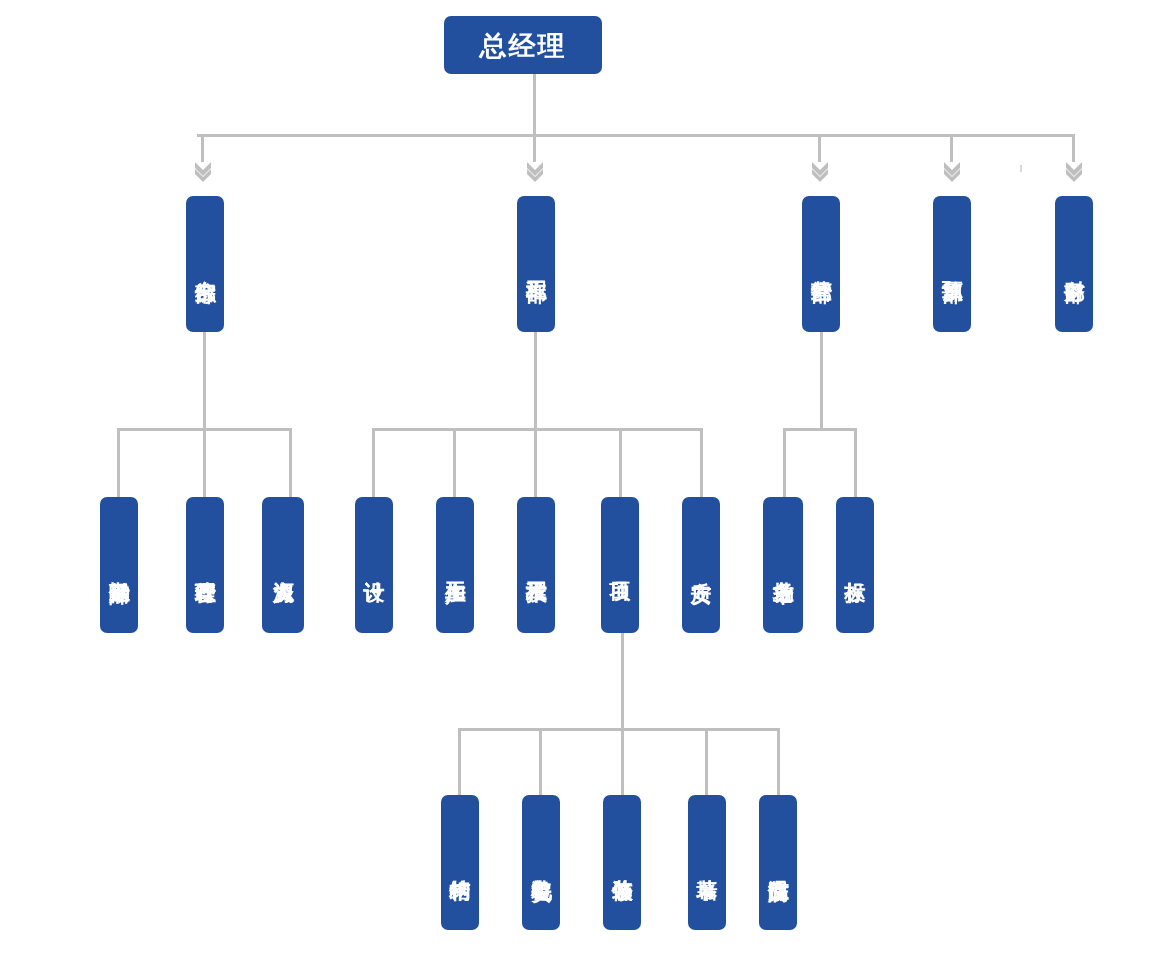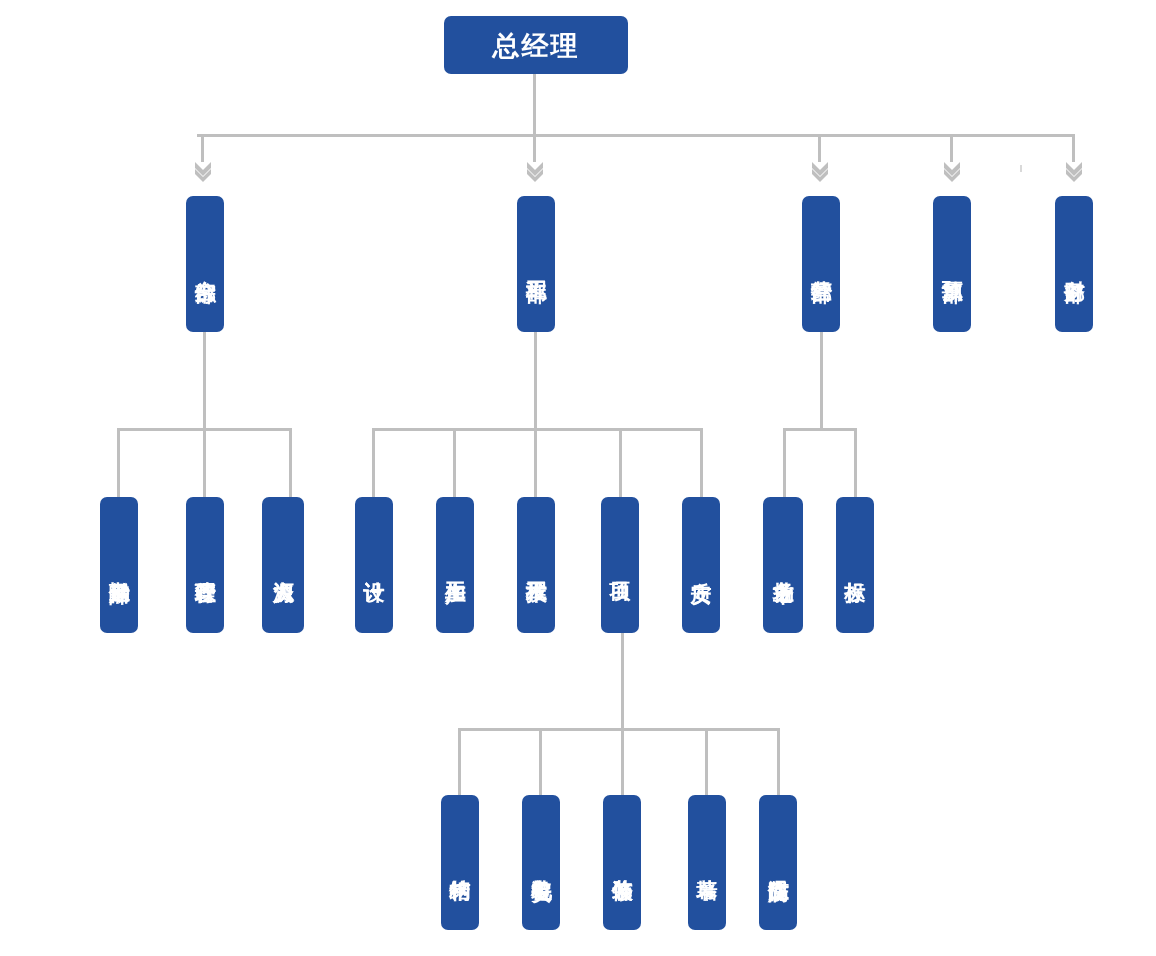--- a/index.html
+++ b/index.html
@@ -145,21 +145,21 @@
   <div class="ln vline" style="left:854px; top:428px; width:3px; height:69px;"></div>
 
   <div class="ln vline" style="left:621px; top:633px; width:3px; height:97px;"></div>
   <div class="ln hline" style="left:458px; top:728px; width:322px; height:3px;"></div>
   <div class="ln vline" style="left:458px; top:728px; width:3px; height:68px;"></div>
   <div class="ln vline" style="left:539px; top:728px; width:3px; height:68px;"></div>
   <div class="ln vline" style="left:621px; top:728px; width:3px; height:68px;"></div>
   <div class="ln vline" style="left:705px; top:728px; width:3px; height:68px;"></div>
   <div class="ln vline" style="left:777px; top:728px; width:3px; height:68px;"></div>
 
-  <div class="node root" style="left:444px; top:16px; width:184px; height:58px;">
+  <div class="node root" style="left:444px; top:16px; width:158px; height:58px;">
     <span class="label">总经理</span>
   </div>
 
   <div class="node vert" style="left:186px; top:196px; width:38px; height:136px;">
     <span class="label">综合部</span>
   </div>
   <div class="node vert" style="left:517px; top:196px; width:38px; height:136px;">
     <span class="label">工程部</span>
   </div>
   <div class="node vert" style="left:802px; top:196px; width:38px; height:136px;">

